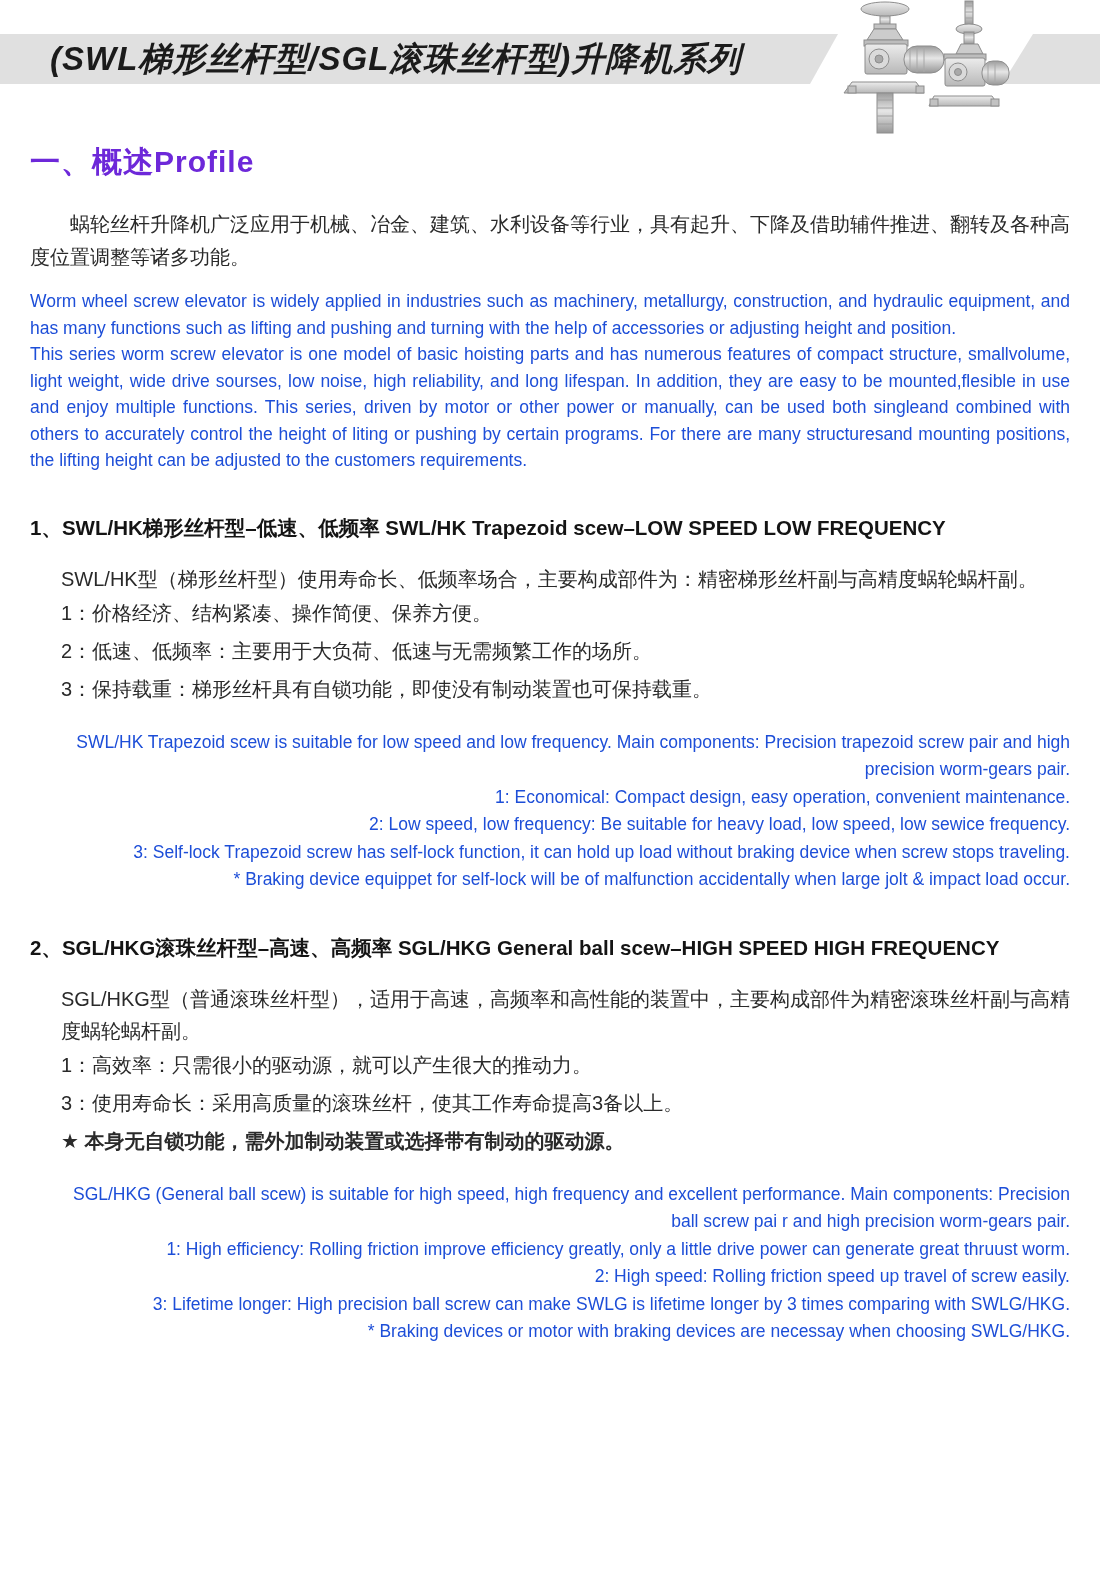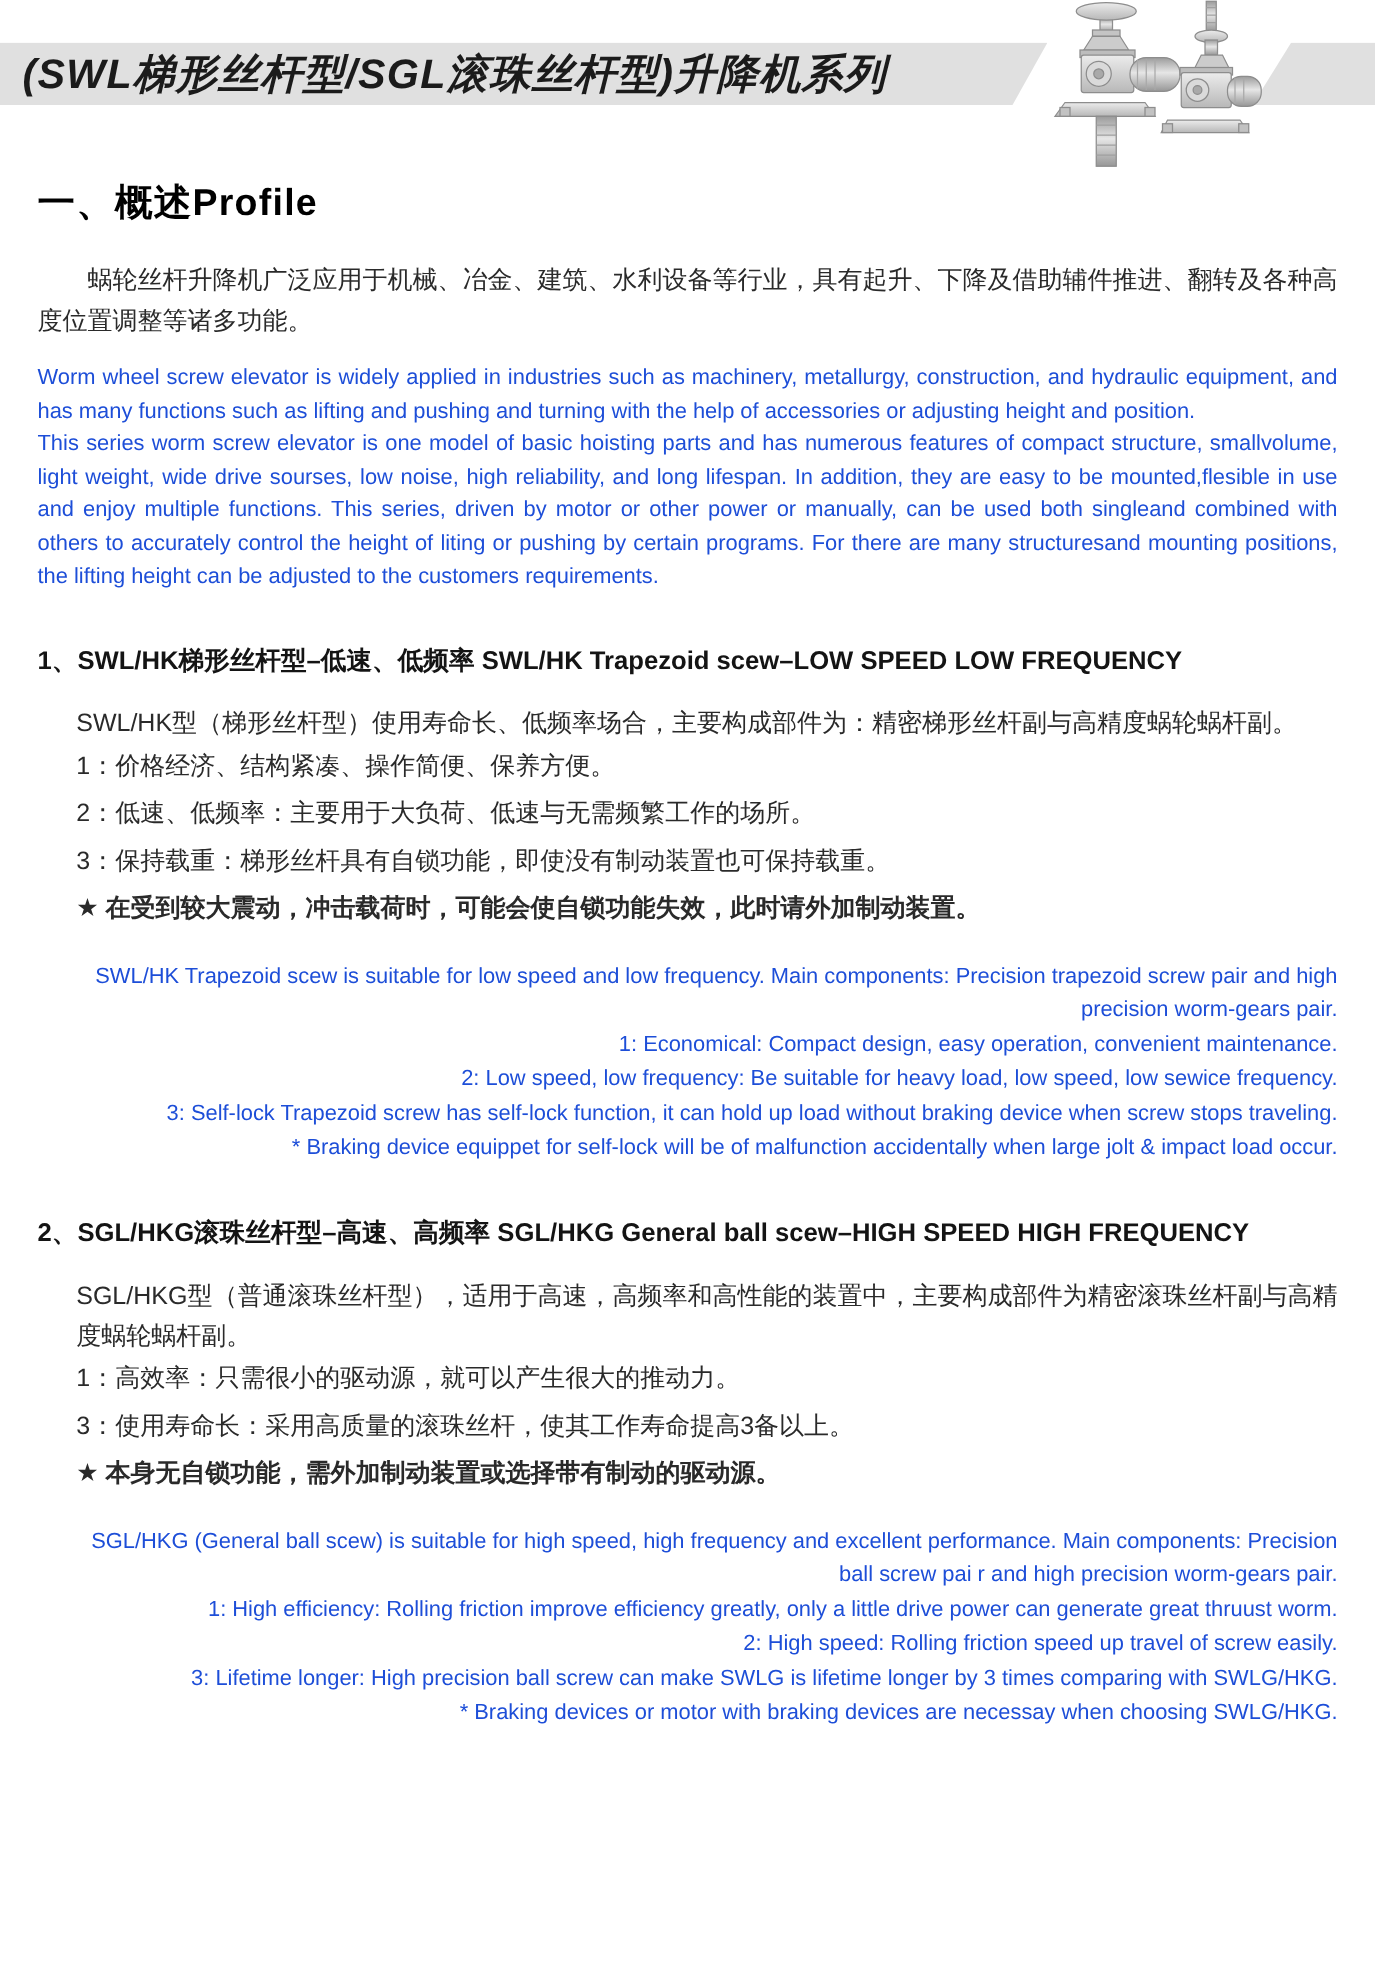--- a/index.html
+++ b/index.html
@@ -18,20 +18,21 @@
   .header { position: relative; height: 138px; }
   .band {
     position: absolute;
     top: 34px;
     height: 50px;
     background: #e0e0e0;
   }
   .band-main {
     left: 0; width: 838px;
     clip-path: polygon(0 0, 100% 0, calc(100% - 28px) 100%, 0 100%);
+    padding-left: 32px;
   }
   .band-frag {
     left: 1002px; width: 98px;
     clip-path: polygon(31px 0, 100% 0, 100% 100%, 0 100%);
   }
   .band-title {
     margin: 0;
     padding-left: 18px;
     line-height: 50px;
     font-size: 33px;
@@ -43,21 +44,21 @@
   }
   .hero-art { position: absolute; left: 838px; top: 0; }
 
   
   .main { position: absolute; top: 138px; left: 0; width: 1100px; padding: 0 30px; }
 
   .page-title {
     margin: 4px 0 0 0;
     font-size: 30px;
     font-weight: bold;
-    color: #000000;
+    color: #6d28d9;
     letter-spacing: 1px;
   }
 
   .cn {
     font-size: 20px;
     line-height: 33px;
     color: #2a2a2a;
     text-align: justify;
     margin: 0;
   }
@@ -161,21 +162,20 @@
     <p class="en intro-en">Worm wheel screw elevator is widely applied in industries such as machinery, metallurgy, construction, and hydraulic equipment, and has many functions such as lifting and pushing and turning with the help of accessories or adjusting height and position.</p>
     <p class="en">This series worm screw elevator is one model of basic hoisting parts and has numerous features of compact structure, smallvolume, light weight, wide drive sourses, low noise, high reliability, and long lifespan. In addition, they are easy to be mounted,flesible in use and enjoy multiple functions. This series, driven by motor or other power or manually, can be used both singleand combined with others to accurately control the height of liting or pushing by certain programs. For there are many structuresand mounting positions, the lifting height can be adjusted to the customers requirements.</p>
 
     <section>
       <h3 class="sect-heading">1、SWL/HK梯形丝杆型–低速、低频率 SWL/HK Trapezoid scew–LOW SPEED LOW FREQUENCY</h3>
       <div class="sect-body">
         <p class="cn">SWL/HK型（梯形丝杆型）使用寿命长、低频率场合，主要构成部件为：精密梯形丝杆副与高精度蜗轮蜗杆副。</p>
         <p class="cn sect-item">1：价格经济、结构紧凑、操作简便、保养方便。</p>
         <p class="cn sect-item">2：低速、低频率：主要用于大负荷、低速与无需频繁工作的场所。</p>
         <p class="cn sect-item">3：保持载重：梯形丝杆具有自锁功能，即使没有制动装置也可保持载重。</p>
-        <p class="cn sect-item sect-note">★ 在受到较大震动，冲击载荷时，可能会使自锁功能失效，此时请外加制动装置。</p>
         <div class="en-block">
           <p class="en">SWL/HK Trapezoid scew is suitable for low speed and low frequency. Main components: Precision trapezoid screw pair and high precision worm-gears pair.</p>
           <p class="en">1: Economical: Compact design, easy operation, convenient maintenance.</p>
           <p class="en">2: Low speed, low frequency: Be suitable for heavy load, low speed, low sewice frequency.</p>
           <p class="en">3: Self-lock Trapezoid screw has self-lock function, it can hold up load without braking device when screw stops traveling.</p>
           <p class="en">*  Braking device equippet for self-lock will be of malfunction accidentally when large jolt &amp; impact load occur.</p>
         </div>
       </div>
     </section>
 

